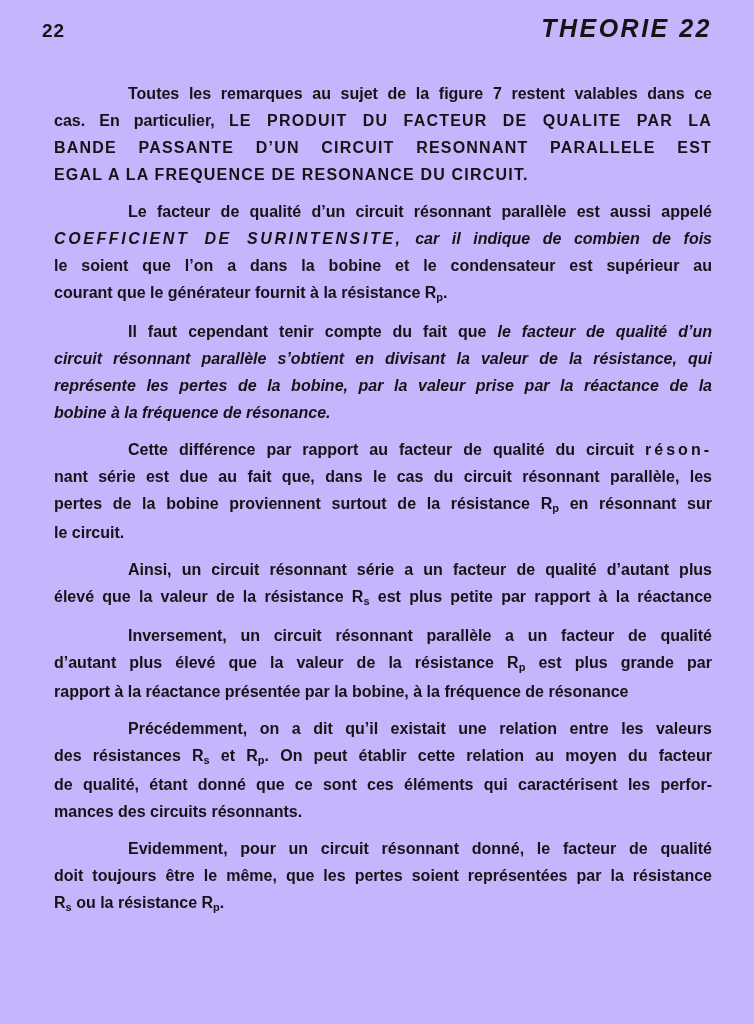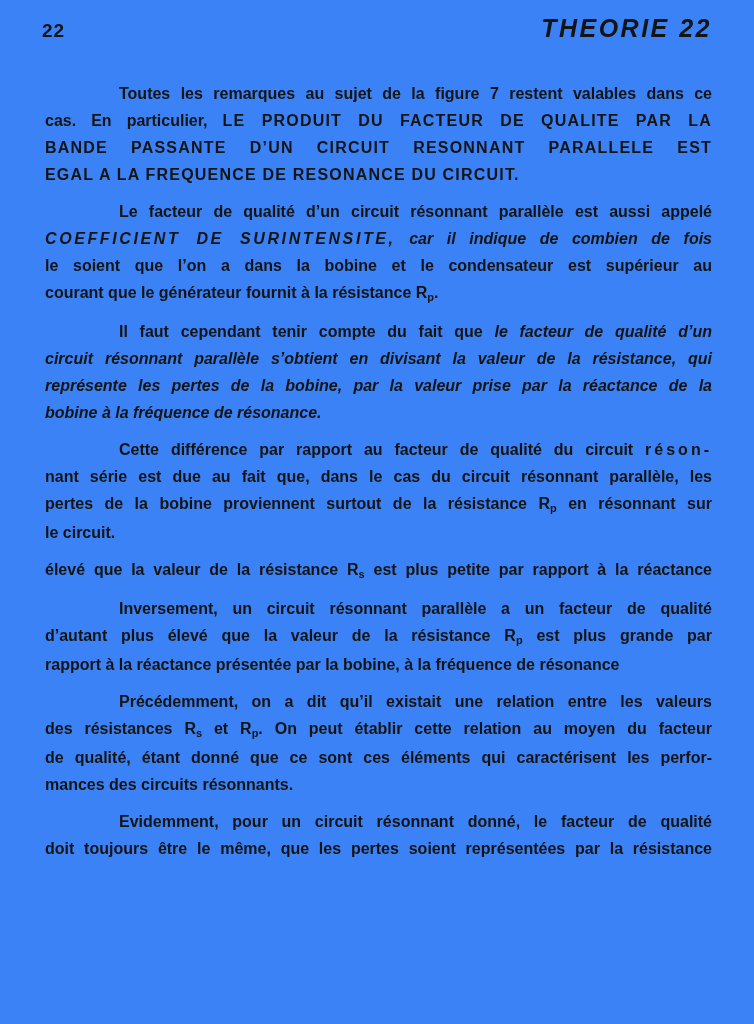--- a/index.html
+++ b/index.html
@@ -10,21 +10,21 @@
   body {
     width: 754px;
     height: 1024px;
     overflow: hidden;
     font-family: "Liberation Sans", sans-serif;
     color: #141414;
   }
   .page {
     width: 754px;
     height: 1024px;
-    background: #3b82f6;
+    background: #c4b5fd;
     box-sizing: border-box;
     padding: 14px 42px 0 42px;
   }
   .page-header {
     display: flex;
     justify-content: space-between;
     align-items: baseline;
   }
   .page-number {
     font-size: 19px;
@@ -34,21 +34,21 @@
   .running-title {
     font-size: 25px;
     font-weight: 700;
     font-style: italic;
     letter-spacing: 2.5px;
   }
   .page-body {
     margin-top: 37px;
   }
   .para {
-    margin: 0 0 10px 3px;
+    margin: 0 0 10px 12px;
   }
   .line {
     line-height: 27px;
     font-size: 16px;
     font-weight: 700;
     text-align: left;
     white-space: normal;
   }
   .line.just {
     text-align: justify;
@@ -96,31 +96,33 @@
         <div class="line just"><span class="seg-i">représente les pertes de la bobine, par la valeur prise par la réactance de la</span></div>
         <div class="line"><span class="seg-i">bobine à la fréquence de résonance.</span></div>
       </div>
       <div class="para">
         <div class="line just indent"><span class="seg-n">Cette différence par rapport au facteur de qualité du circuit </span><span class="seg-sp">réson-</span></div>
         <div class="line just"><span class="seg-n">nant série est due au fait que, dans le cas du circuit résonnant parallèle, les</span></div>
         <div class="line just"><span class="seg-n">pertes de la bobine proviennent surtout de la résistance R</span><span class="seg-sub">p</span><span class="seg-n"> en résonnant sur</span></div>
         <div class="line"><span class="seg-n">le circuit.</span></div>
       </div>
       <div class="para">
+        <div class="line just indent"><span class="seg-n">Ainsi, un circuit résonnant série a un facteur de qualité d’autant plus</span></div>
         <div class="line just"><span class="seg-n">élevé que la valeur de la résistance R</span><span class="seg-sub">s</span><span class="seg-n"> est plus petite par rapport à la réactance</span></div>
       </div>
       <div class="para">
         <div class="line just indent"><span class="seg-n">Inversement, un circuit résonnant parallèle a un facteur de qualité</span></div>
         <div class="line just"><span class="seg-n">d’autant plus élevé que la valeur de la résistance R</span><span class="seg-sub">p</span><span class="seg-n"> est plus grande par</span></div>
         <div class="line"><span class="seg-n">rapport à la réactance présentée par la bobine, à la fréquence de résonance</span></div>
       </div>
       <div class="para">
         <div class="line just indent"><span class="seg-n">Précédemment, on a dit qu’il existait une relation entre les valeurs</span></div>
         <div class="line just"><span class="seg-n">des résistances R</span><span class="seg-sub">s</span><span class="seg-n"> et R</span><span class="seg-sub">p</span><span class="seg-n">. On peut établir cette relation au moyen du facteur</span></div>
         <div class="line just"><span class="seg-n">de qualité, étant donné que ce sont ces éléments qui caractérisent les perfor-</span></div>
         <div class="line"><span class="seg-n">mances des circuits résonnants.</span></div>
       </div>
       <div class="para">
         <div class="line just indent"><span class="seg-n">Evidemment, pour un circuit résonnant donné, le facteur de qualité</span></div>
         <div class="line just"><span class="seg-n">doit toujours être le même, que les pertes soient représentées par la résistance</span></div>
+        <div class="line"><span class="seg-n">R</span><span class="seg-sub">s</span><span class="seg-n"> ou la résistance R</span><span class="seg-sub">p</span><span class="seg-n">.</span></div>
       </div>
     </div>
 </div>
 
 </body></html>

